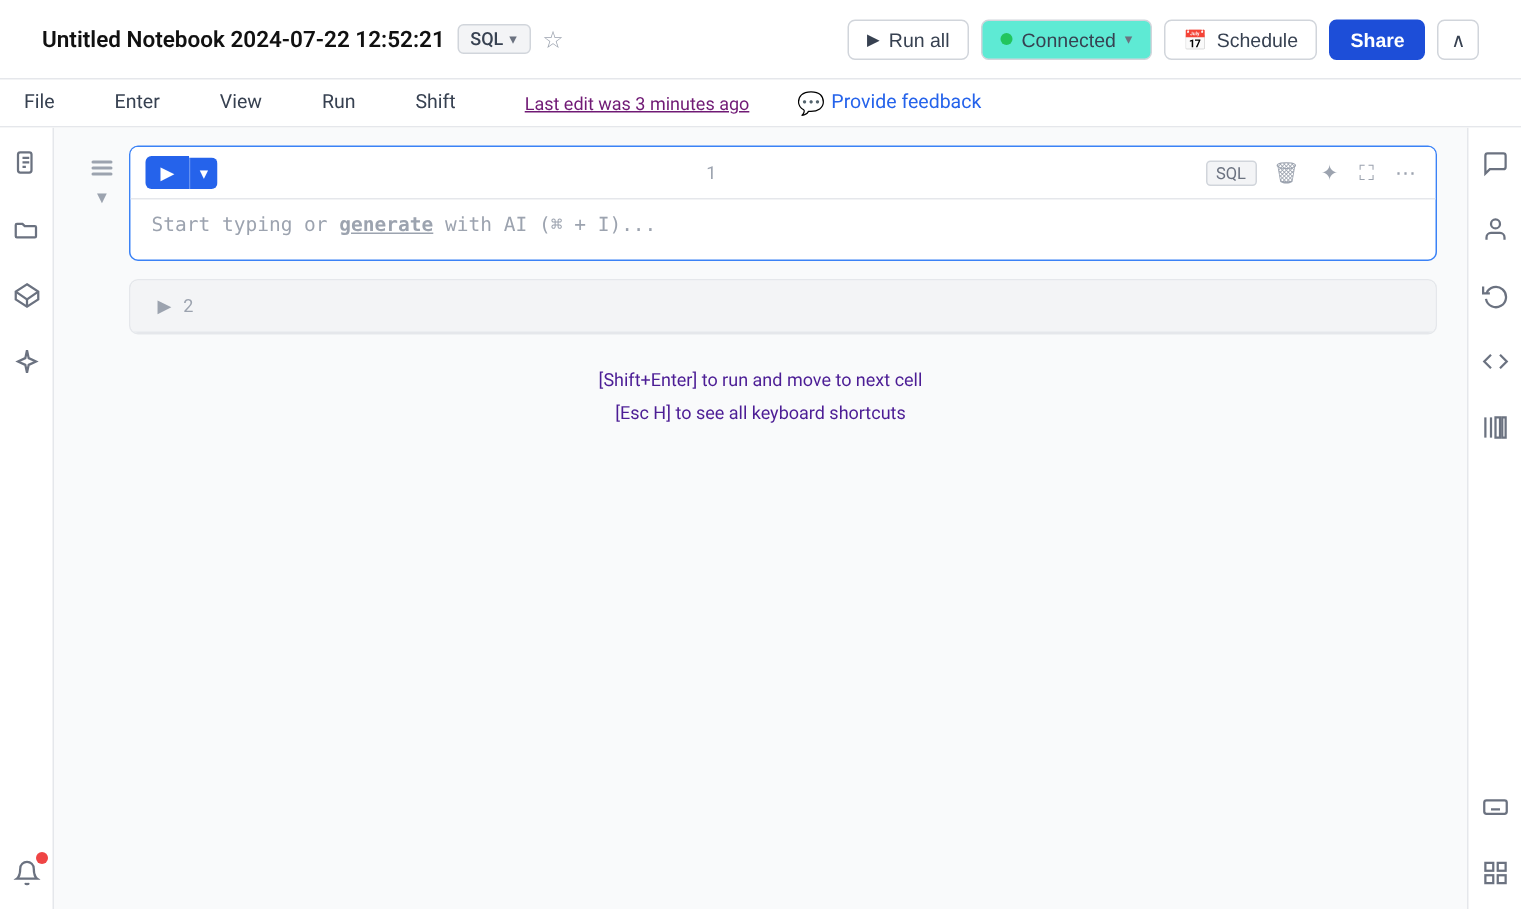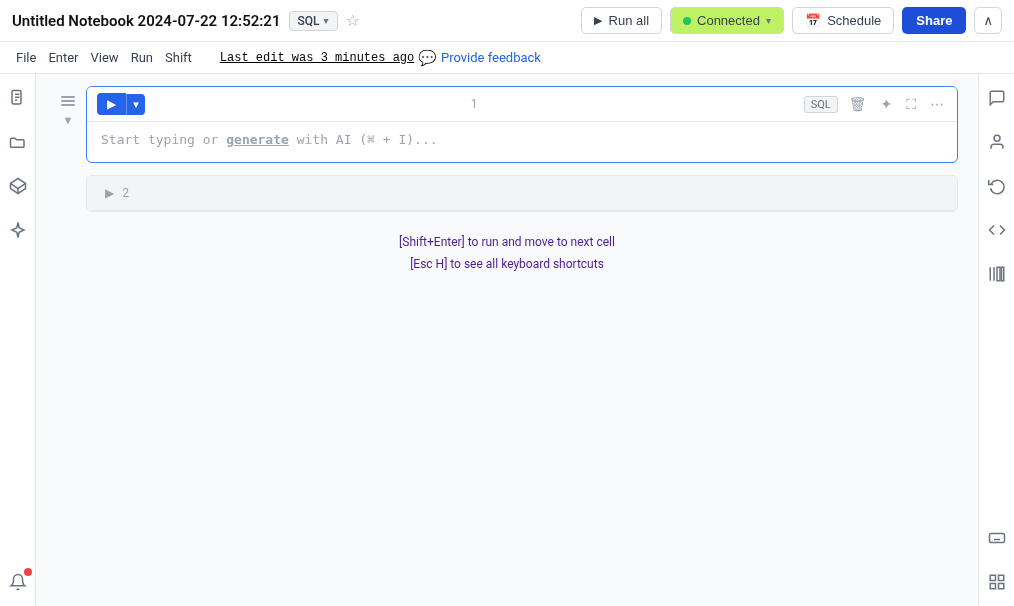--- a/index.html
+++ b/index.html
@@ -13,22 +13,22 @@
       overflow: hidden;
       display: flex;
       flex-direction: column;
     }
 
     
     .top-bar {
       display: flex;
       align-items: center;
       justify-content: space-between;
-      padding: 0 12px;
-      height: 42px;
+      padding: 0 28px;
+      height: 53px;
       border-bottom: 1px solid #e5e7eb;
       flex-shrink: 0;
     }
     .top-bar-left {
       display: flex;
       align-items: center;
       gap: 8px;
     }
     .notebook-title {
       font-size: 15px;
@@ -55,39 +55,38 @@
     .star-icon {
       color: #9ca3af;
       font-size: 16px;
       cursor: pointer;
     }
 
     
     .menu-bar {
       display: flex;
       align-items: center;
-      gap: 4px;
+      gap: 32px;
       padding: 0 12px;
       height: 32px;
       border-bottom: 1px solid #e5e7eb;
       flex-shrink: 0;
     }
     .menu-item {
       font-size: 13px;
       color: #374151;
       cursor: pointer;
       padding: 2px 4px;
     }
     .last-edit {
-      color: #000000;
+      color: #701a75;
       font-size: 12px;
-      margin-left: 20px;
+      margin-left: 10px;
       text-decoration: underline;
       cursor: pointer;
-      font-family: Liberation Mono, monospace;
     }
     .provide-feedback {
       display: flex;
       align-items: center;
       gap: 4px;
       color: #2563eb;
       font-size: 13px;
       cursor: pointer;
       text-decoration: none;
     }
@@ -113,21 +112,21 @@
       font-size: 13px;
       cursor: pointer;
       color: #374151;
     }
     .btn-run-all .play-icon { color: #374151; font-size: 11px; }
     .btn-connected {
       display: flex;
       align-items: center;
       gap: 6px;
       border: 1px solid #d1d5db;
-      background: #bef264;
+      background: #5eead4;
       border-radius: 5px;
       padding: 5px 12px;
       font-size: 13px;
       cursor: pointer;
       color: #374151;
     }
     .dot-green {
       width: 8px; height: 8px;
       background: #22c55e;
       border-radius: 50%;

